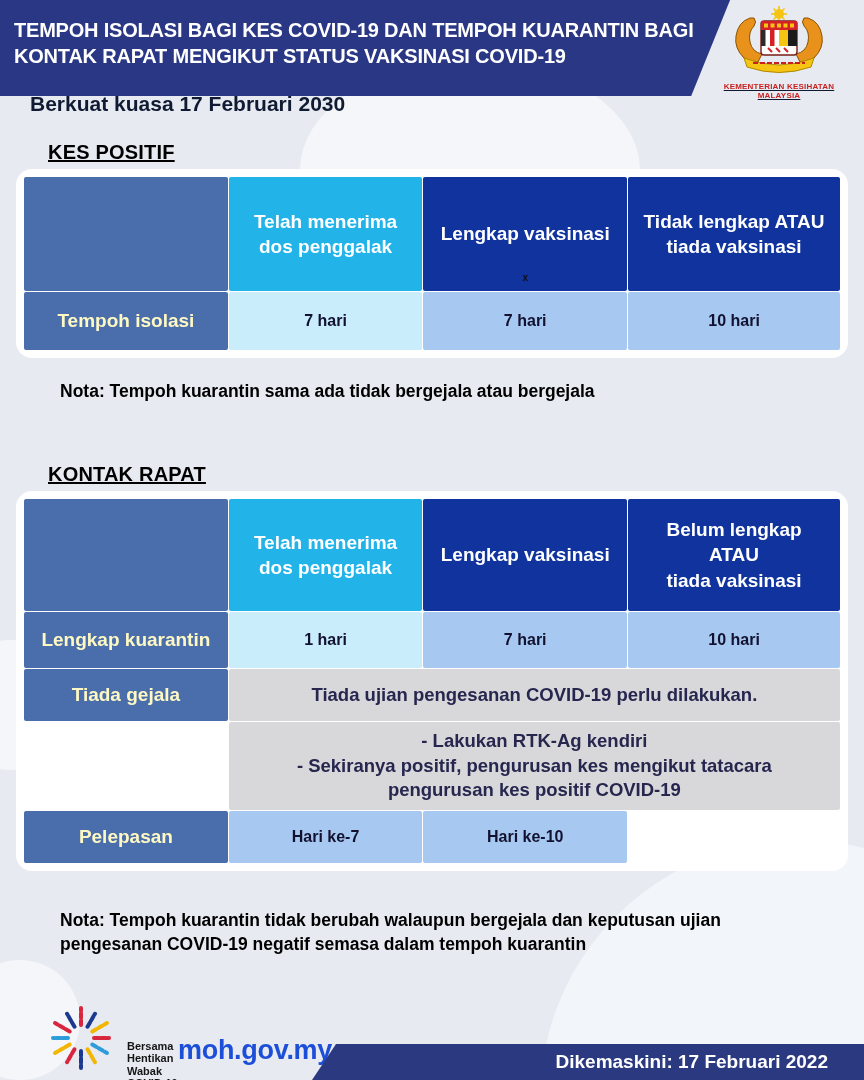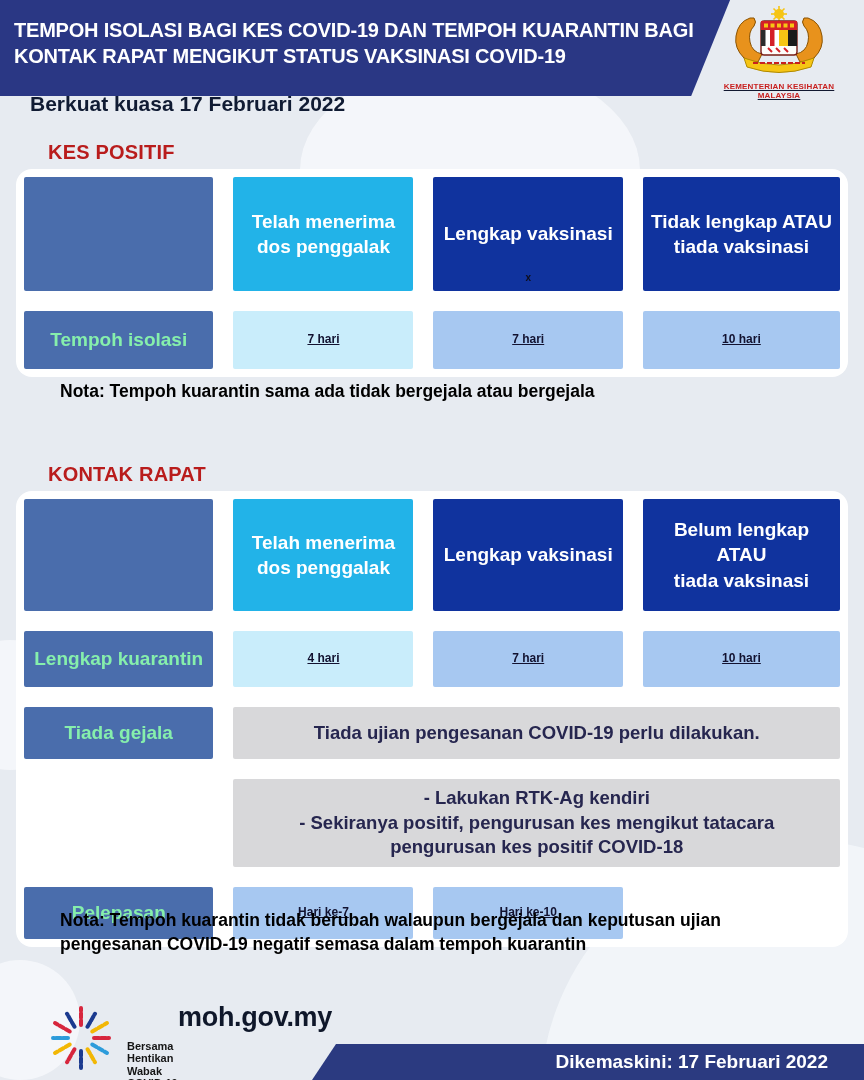--- a/index.html
+++ b/index.html
@@ -43,50 +43,50 @@
     font-size: 8px;
     letter-spacing: 0.2px;
     color: #c8201f;
   }
   .date {
     position: absolute; left: 30px; top: 92px;
     font-size: 21px; color: #101b33;
   }
   .section-heading {
     position: absolute; left: 48px;
-    font-size: 20px; color: #b91c1c; letter-spacing: 0.2px;
+    font-size: 20px; color: #000000; letter-spacing: 0.2px; text-decoration: underline;
   }
   .sh1 { top: 141px; }
   .sh2 { top: 463px; }
 
   .tablebox {
     position: absolute; left: 16px; width: 832px;
     background: #ffffff; border-radius: 16px;
     padding: 8px; box-sizing: border-box;
     display: grid;
     grid-template-columns: 1fr 0.95fr 1fr 1.04fr;
-    gap: 20px;
+    gap: 1px;
   }
   .t1 { top: 169px; grid-template-rows: 114px 58px; }
   .t2 { top: 491px; grid-template-rows: 112px 56px 52px 88px 52px; }
 
   .cell {
     display: flex; align-items: center; justify-content: center;
     text-align: center; border-radius: 2px;
     line-height: 1.32;
   }
-  .steel { background: #4a6dac; color: #86efac; }
+  .steel { background: #4a6dac; color: #fef9c3; }
   .cyan  { background: #22b3e8; color: #ffffff; }
   .navy  { background: #10339e; color: #ffffff; }
   .lcyan { background: #c9edfb; color: #121230; }
   .lblue { background: #a7c8f1; color: #121230; }
   .gray  { background: #d8d8da; color: #26264f; }
   .head  { font-size: 19px; }
   .lab   { font-size: 19px; }
-  .val   { font-size: 12px; text-decoration: underline; }
+  .val   { font-size: 16px; }
   .span3 { grid-column: 2 / 5; font-size: 18.5px; padding: 0 14px; }
   .pre   { white-space: pre-line; }
   .rel   { position: relative; }
   .mark  {
     position: absolute; bottom: 8px; left: 50%; transform: translateX(-50%);
     font-size: 10px; color: #0e0e1c; line-height: 1;
   }
   .note {
     position: absolute; left: 60px;
     font-size: 17.5px; color: #000000; line-height: 1.38;
@@ -95,22 +95,22 @@
   .n2 { top: 908px; width: 700px; }
 
   
   .starburst { position: absolute; left: 47px; top: 1004px; }
   .campaign {
     position: absolute; left: 127px; top: 1040px;
     font-size: 11px; line-height: 1.12; color: #151515;
     white-space: pre-line; text-align: left;
   }
   .website {
-    position: absolute; left: 178px; top: 1002px;
-    font-size: 27px; color: #0f172a; letter-spacing: -0.3px;
+    position: absolute; left: 178px; top: 1035px;
+    font-size: 27px; color: #1d4ed8; letter-spacing: -0.3px;
   }
   .footbar {
     position: absolute; left: 312px; right: 0; top: 1044px; height: 36px;
     background: #2b3a80;
     clip-path: polygon(24px 0, 100% 0, 100% 100%, 0 100%);
     display: flex; align-items: center; justify-content: flex-end;
     padding-right: 36px;
   }
   .footbar .updated { color: #ffffff; font-size: 19px; }
 </style>
@@ -160,21 +160,21 @@
         <rect x="68" y="24" width="9" height="16" fill="#1a1a1a"></rect>
         <path d="M48 42 l4 4 M56 42 l4 4 M64 42 l4 4" stroke="#d42027" stroke-width="2"></path>
       </g>
 
       <path d="M24 52 q35 14 70 0 l-3 9 q-32 11 -64 0 z" fill="#f6c514" stroke="#b08900" stroke-width="1"></path>
       <path d="M33 57 h52" stroke="#c8201f" stroke-width="2.2" stroke-dasharray="5 2"></path>
     </svg>
     <div class="ministry">KEMENTERIAN KESIHATAN MALAYSIA</div>
   </div>
 
-  <div class="date">Berkuat kuasa 17 Februari 2022</div>
+  <div class="date">Berkuat kuasa 17 Februari 2030</div>
 
   <div class="section-heading sh1">KES POSITIF</div>
 
   <div class="tablebox t1">
     <div class="cell steel"></div>
     <div class="cell head cyan pre">Telah menerima
 dos penggalak</div>
     <div class="cell head navy rel">
       <span>Lengkap vaksinasi</span>
       <span class="mark">x</span>
@@ -195,29 +195,29 @@
   <div class="tablebox t2">
     <div class="cell steel"></div>
     <div class="cell head cyan pre">Telah menerima
 dos penggalak</div>
     <div class="cell head navy">Lengkap vaksinasi</div>
     <div class="cell head navy pre">Belum lengkap
 ATAU
 tiada vaksinasi</div>
 
     <div class="cell lab steel">Lengkap kuarantin</div>
-    <div class="cell val lcyan">4 hari</div>
+    <div class="cell val lcyan">1 hari</div>
     <div class="cell val lblue">7 hari</div>
     <div class="cell val lblue">10 hari</div>
 
     <div class="cell lab steel">Tiada gejala</div>
     <div class="cell gray span3">Tiada ujian pengesanan COVID-19 perlu dilakukan.</div>
 
     <div class="cell gray span3 pre">- Lakukan RTK-Ag kendiri
-- Sekiranya positif, pengurusan kes mengikut tatacara pengurusan kes positif COVID-18</div>
+- Sekiranya positif, pengurusan kes mengikut tatacara pengurusan kes positif COVID-19</div>
 
     <div class="cell lab steel">Pelepasan</div>
     <div class="cell val lblue">Hari ke-7</div>
     <div class="cell val lblue">Hari ke-10</div>
   </div>
 
   <div class="note n2">Nota: Tempoh kuarantin tidak berubah walaupun bergejala dan keputusan ujian pengesanan COVID-19 negatif semasa dalam tempoh kuarantin</div>
 
   <div class="starburst">
     <svg width="68" height="68" viewBox="-34 -34 68 68">

